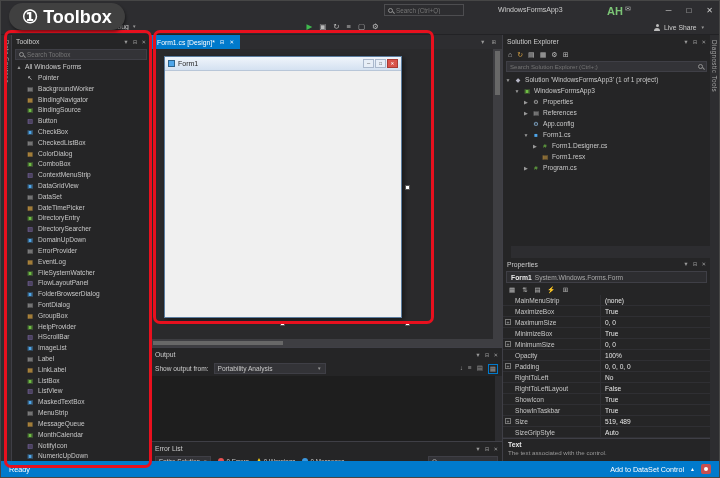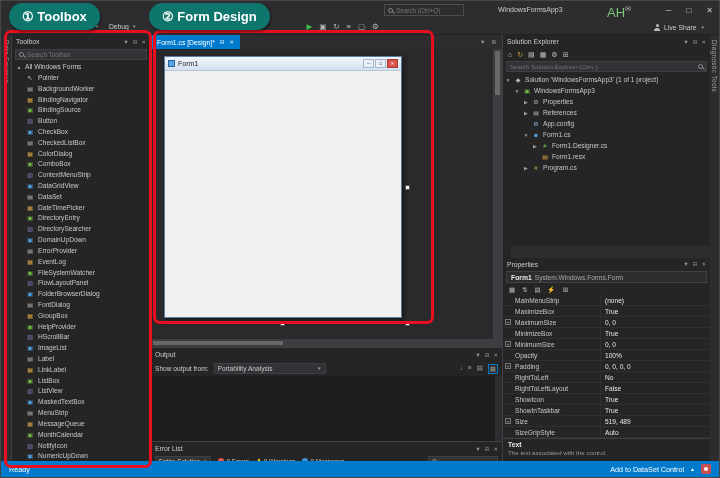--- a/index.html
+++ b/index.html
@@ -10,21 +10,21 @@
 
   
   .titlebar { position:absolute; left:0; top:0; right:0; height:18px; background:#2d2d30; }
   .menus { position:absolute; left:56px; top:0; height:18px; display:flex; align-items:center; }
   .menu { padding:0 4px; color:#cccccc; font-size:6.6px; white-space:nowrap; }
   .qsearch { position:absolute; left:383px; top:3px; width:80px; height:12px; border:1px solid #4d4d50;
              display:flex; align-items:center; gap:3px; padding:0 3px; }
   .qsearch input { border:0; background:transparent; outline:none; color:#8f8f8f; font-size:6.3px;
                    width:66px; font-family:inherit; }
   .wtitle { position:absolute; left:497px; top:5px; font-size:7px; color:#cccccc; white-space:nowrap; }
-  .avatar { position:absolute; left:606px; top:4px; color:#7cc576; font-weight:normal; font-size:13px; }
+  .avatar { position:absolute; left:606px; top:4px; color:#7cc576; font-weight:bold; font-size:11px; }
   .tb-ico { color:#b9b9b9; font-size:7px; }
   .feedback { position:absolute; left:624px; top:4px; }
   .winbtns { position:absolute; right:6px; top:0; height:18px; display:flex; align-items:center; gap:15px;
              color:#cccccc; font-size:8px; }
   .winbtn { cursor:default; }
 
   
   .toolbar { position:absolute; left:0; top:18px; right:0; height:16px; background:#2d2d30;
              border-bottom:1px solid #222225; display:flex; align-items:center; }
   .tb-left { display:flex; gap:6px; margin-left:40px; font-size:7.5px; color:#b9b9b9; }
@@ -168,22 +168,22 @@
   
   .statusbar { position:absolute; left:0; right:0; bottom:0; height:16px; background:#007acc; color:#ffffff;
                display:flex; align-items:center; font-size:7.2px; padding:0 8px; }
   .sb-right { margin-left:auto; display:flex; align-items:center; gap:6px; }
   .sb-caret { font-size:5px; }
   .notif { width:10px; height:10px; background:#c94f4f; border-radius:2px; position:relative; }
   .notif::after { content:""; position:absolute; left:3px; top:3px; width:4px; height:4px;
                   border-radius:50%; background:#ffffff; }
 
   
-  .callout { position:absolute; top:2px; height:27px; background:#0f766e; border-radius:14px;
-             color:#ffffff; font-weight:bold; font-size:13px; display:flex; align-items:center;
+  .callout { position:absolute; top:2px; height:27px; background:#404040; border-radius:14px;
+             color:#ffffff; font-weight:bold; font-size:18px; display:flex; align-items:center;
              justify-content:center; padding:0 13px; z-index:60; box-shadow:1px 2px 3px rgba(0,0,0,.45);
              white-space:nowrap; }
   .callout1 { left:8px; }
   .callout2 { left:148px; }
   .hl-rect { position:absolute; border:3px solid #e8101e; border-radius:7px; z-index:55; pointer-events:none; }
   .rect-toolbox  { left:3px; top:29px; width:148px; height:438px; }
   .rect-designer { left:152px; top:29px; width:281px; height:294px; }
 </style>
 </head>
 <body>
@@ -698,17 +698,16 @@
   <div class="statusbar">
     <span>Ready</span>
     <span class="sb-right">
       <span>Add to DataSet Control</span>
       <span class="sb-caret">▲</span>
       <span class="notif"></span>
     </span>
   </div>
 
   <div class="callout callout1">① Toolbox</div>
-  <div class="callout callout2">② Form Design</div>
   <div class="hl-rect rect-toolbox"></div>
   <div class="hl-rect rect-designer"></div>
 
 </div>
 
 </body></html>

